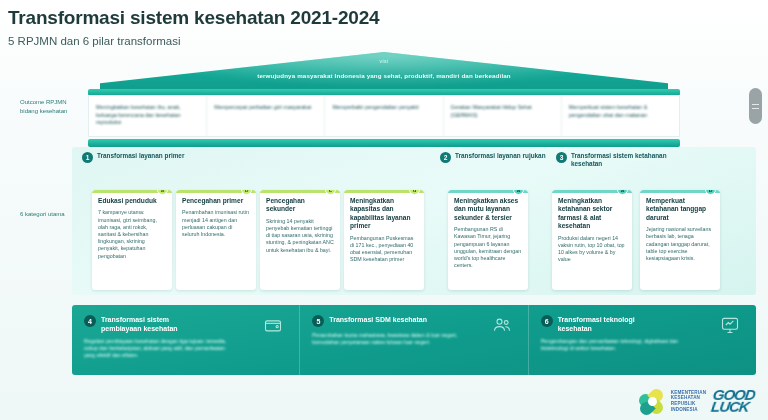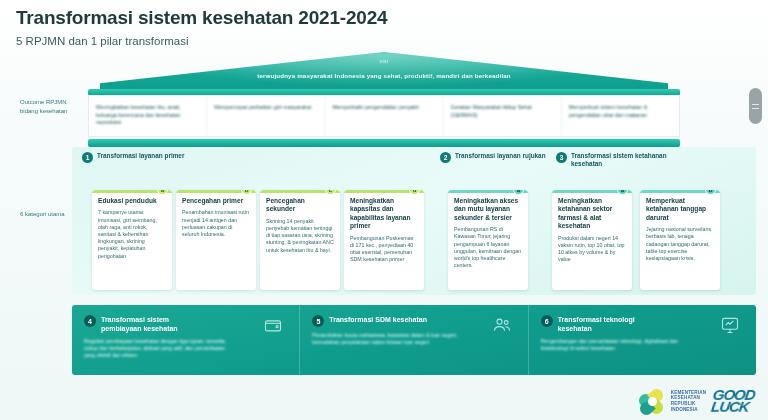--- a/index.html
+++ b/index.html
@@ -9,21 +9,21 @@
     background: #ffffff;
     overflow: hidden;
   }
   #root {
     position: relative;
     width: 768px; height: 420px;
     background: linear-gradient(180deg,#ffffff 0%,#f7fbfb 30%,#eef8f7 100%);
   }
 
   
-  .hdr { position:absolute; left:16px; top:6px; }
+  .hdr { position:absolute; left:8px; top:6px; }
   .hdr-title {
     font-size: 19px; font-weight: bold; color:#1f3a3a;
     letter-spacing: -0.2px; line-height: 24px;
   }
   .hdr-sub {
     font-size: 11.5px; color:#3d5c5c; margin-top:4px; line-height:14px;
   }
 
   
   .roof-wrap { position:absolute; left:0; top:52px; width:768px; height:46px; }
@@ -176,21 +176,21 @@
   }
   .drag-handle i { display:block; width:7px; height:1px; background:#e4e8e9; }
 </style>
 </head>
 <body>
 
 <div id="root">
 
   <div class="hdr">
     <div class="hdr-title">Transformasi sistem kesehatan 2021-2024</div>
-    <div class="hdr-sub">5 RPJMN dan 1 pilar transformasi</div>
+    <div class="hdr-sub">5 RPJMN dan 6 pilar transformasi</div>
   </div>
 
   <div class="roof-wrap">
     <div class="roof"></div>
     <div class="roof-glow"></div>
     <div style="position:absolute;left:100px;top:0;width:568px;height:40px;">
       <div class="visi-label">visi</div>
       <div class="visi-text">terwujudnya masyarakat Indonesia yang sehat, produktif, mandiri dan berkeadilan</div>
     </div>
     <div class="roof-eaves"></div>

